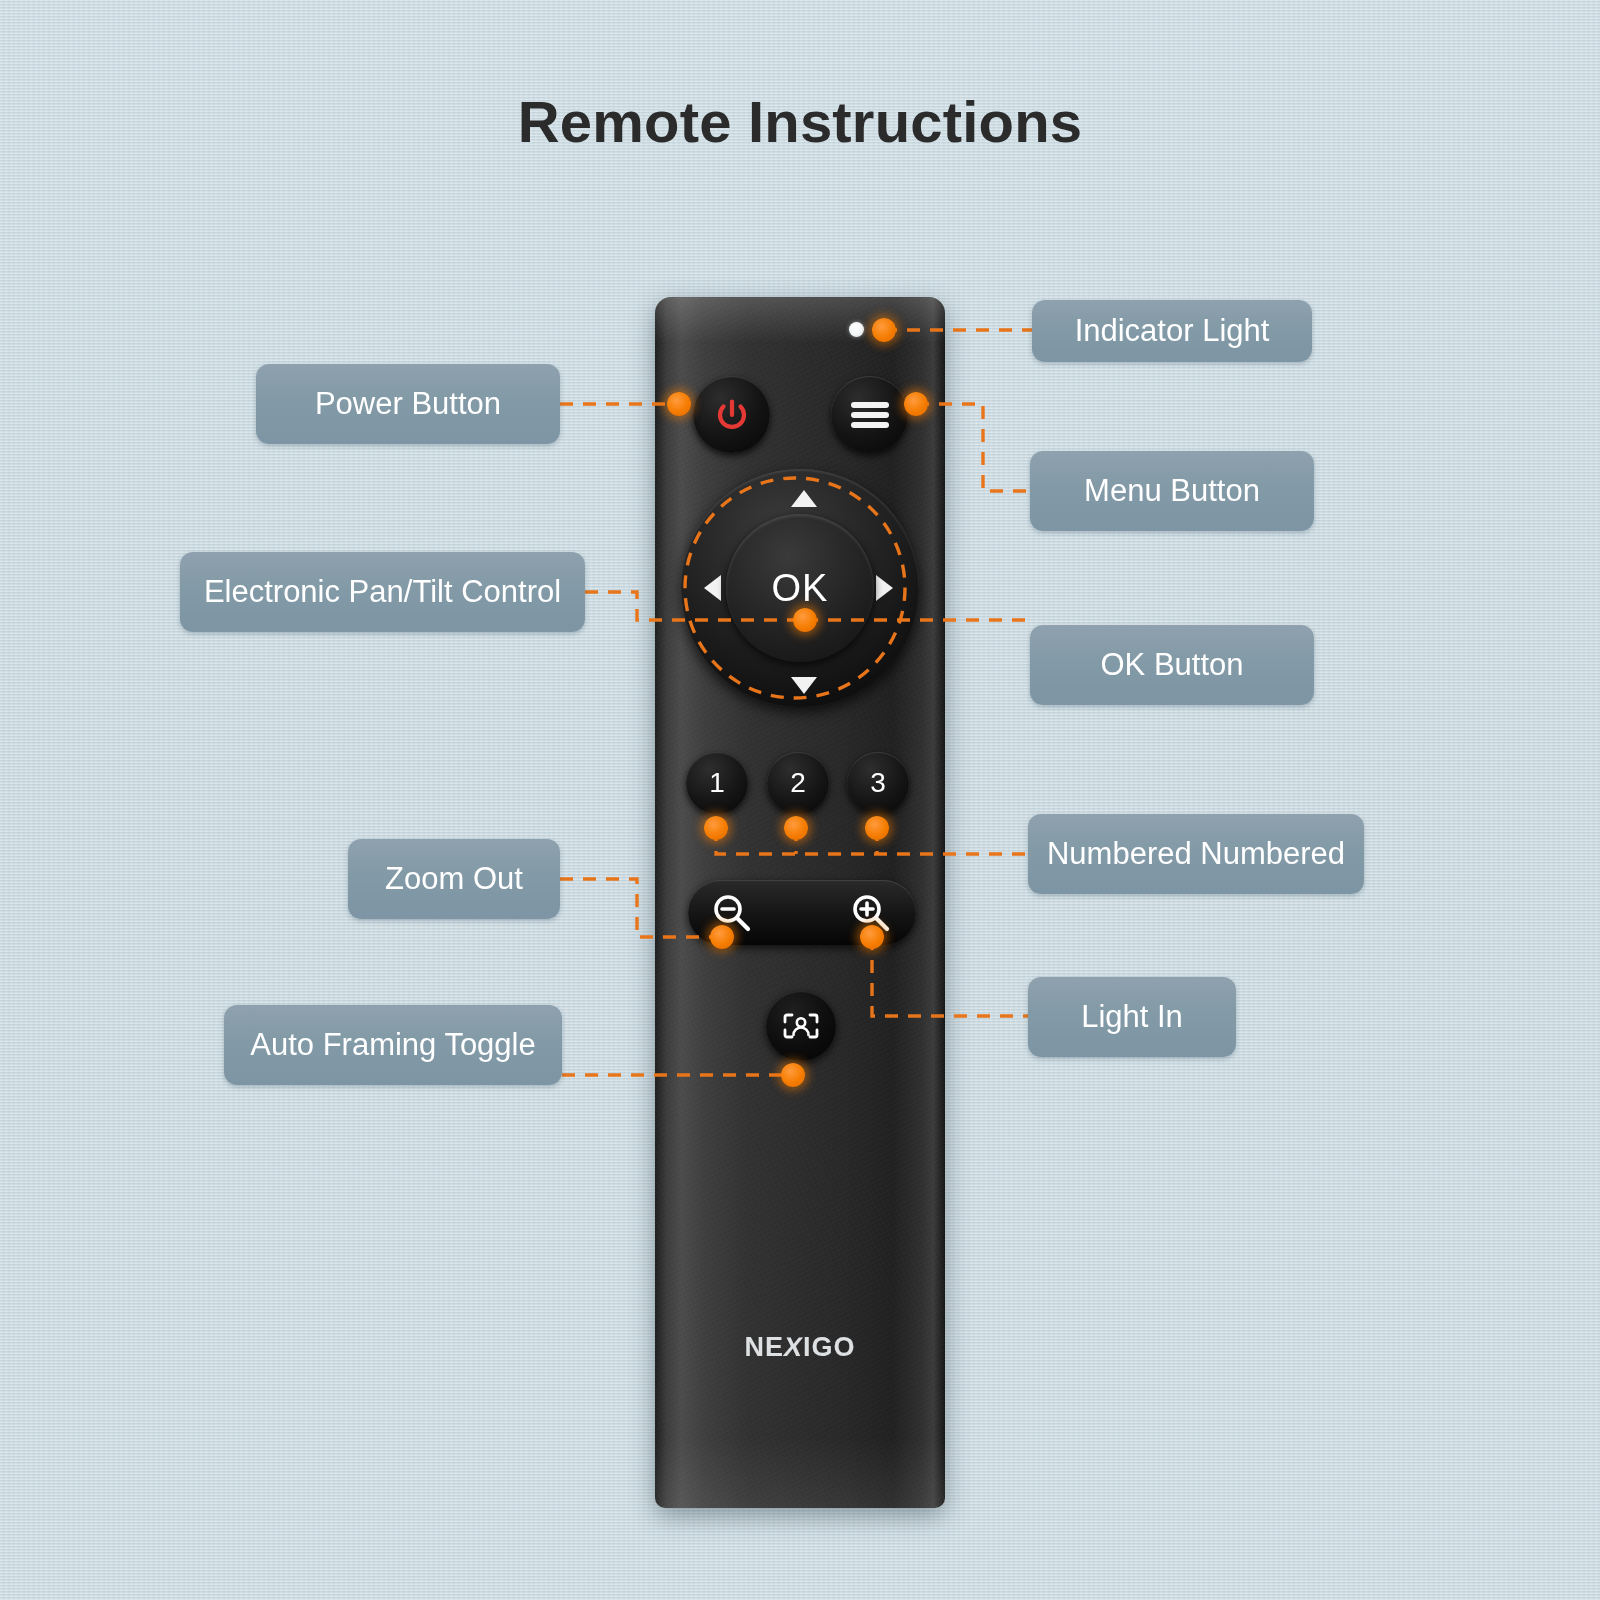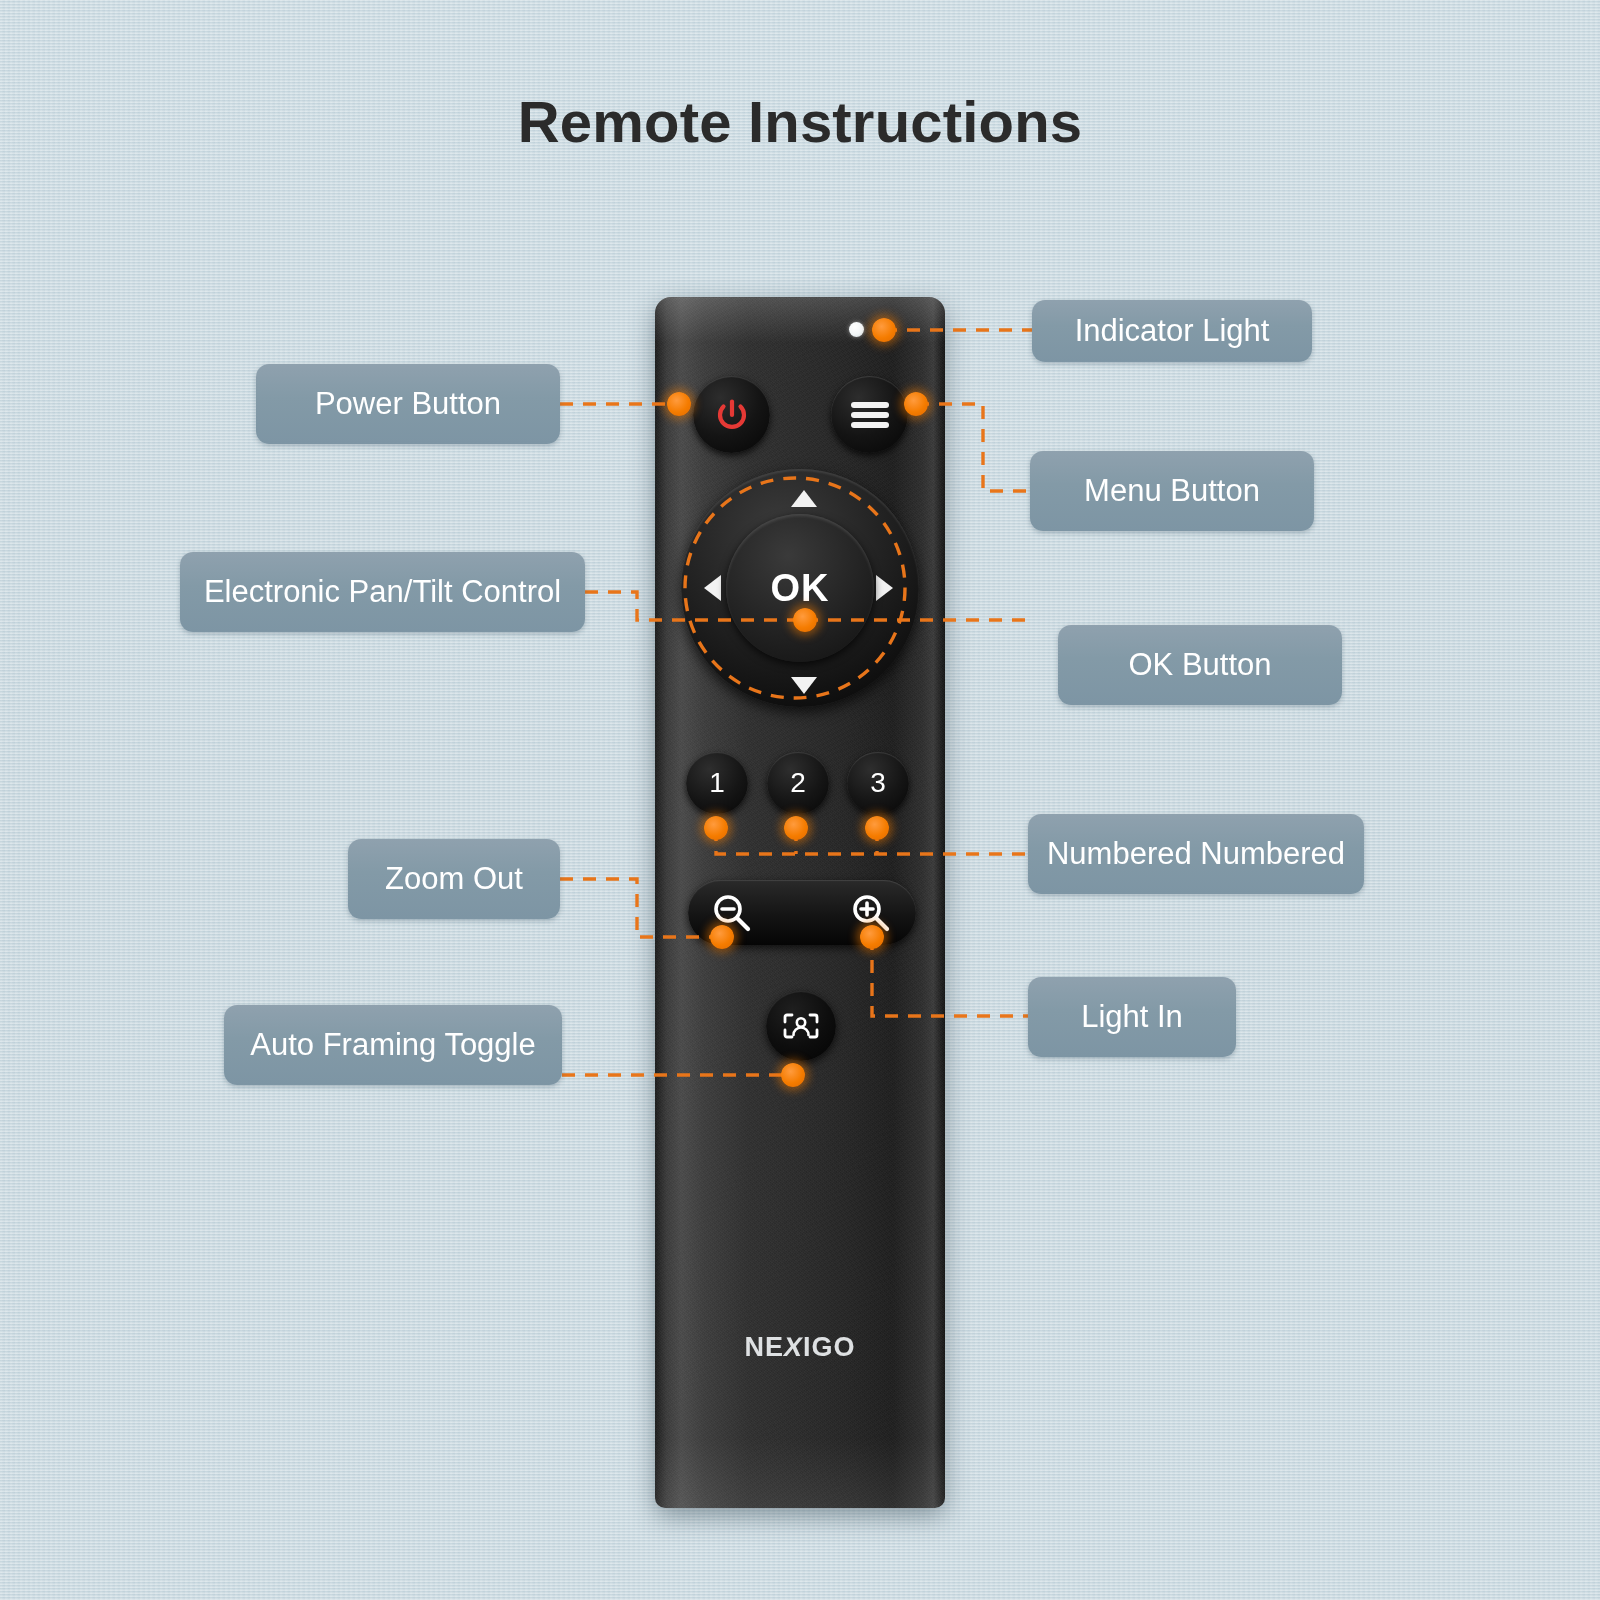--- a/index.html
+++ b/index.html
@@ -77,21 +77,21 @@
   
   #dpad{
     left:26px;top:172px;width:238px;height:238px;border-radius:50%;
     background:radial-gradient(circle at 42% 26%, #3b3b3b 0%, #222 46%, #0d0d0d 82%, #070707 100%);
     box-shadow:0 5px 14px rgba(0,0,0,0.7), inset 0 2px 2px rgba(255,255,255,0.10);
   }
   #ok-button{
     left:71px;top:217px;width:148px;height:148px;border-radius:50%;
     background:radial-gradient(circle at 42% 28%, #3a3a3a 0%, #252525 50%, #101010 100%);
     box-shadow:inset 0 2px 3px rgba(255,255,255,0.13), 0 3px 9px rgba(0,0,0,0.75);
-    color:#fff;font-size:38px;letter-spacing:1px;font-weight:bold;
+    color:#fff;font-size:38px;letter-spacing:1px;
   }
   .tri{position:absolute;width:0;height:0;}
   #dpad-up{left:136px;top:193px;border-left:13px solid transparent;border-right:13px solid transparent;border-bottom:17px solid #f2f2f2;}
   #dpad-down{left:136px;top:380px;border-left:13px solid transparent;border-right:13px solid transparent;border-top:17px solid #f2f2f2;}
   #dpad-left{left:49px;top:278px;border-top:13px solid transparent;border-bottom:13px solid transparent;border-right:17px solid #f2f2f2;}
   #dpad-right{left:221px;top:278px;border-top:13px solid transparent;border-bottom:13px solid transparent;border-left:17px solid #f2f2f2;}
 
   
   .numbtn{
     top:455px;width:62px;height:62px;border-radius:50%;
@@ -270,21 +270,21 @@
 <div class="label" style="left:224px;top:1005px;width:338px;height:80px;text-align:center;">
   <span>Auto Framing Toggle</span>
 </div>
 
 <div class="label" style="left:1032px;top:300px;width:280px;height:62px;">
   <span>Indicator Light</span>
 </div>
 <div class="label" style="left:1030px;top:451px;width:284px;height:80px;">
   <span>Menu Button</span>
 </div>
-<div class="label" style="left:1030px;top:625px;width:284px;height:80px;margin-left:28px;">
+<div class="label" style="left:1030px;top:625px;width:284px;height:80px;">
   <span>OK Button</span>
 </div>
 <div class="label" style="left:1028px;top:814px;width:336px;height:80px;">
   <span>Numbered Numbered</span>
 </div>
 <div class="label" style="left:1028px;top:977px;width:208px;height:80px;">
   <span>Light In</span>
 </div>
 
 </body></html>

